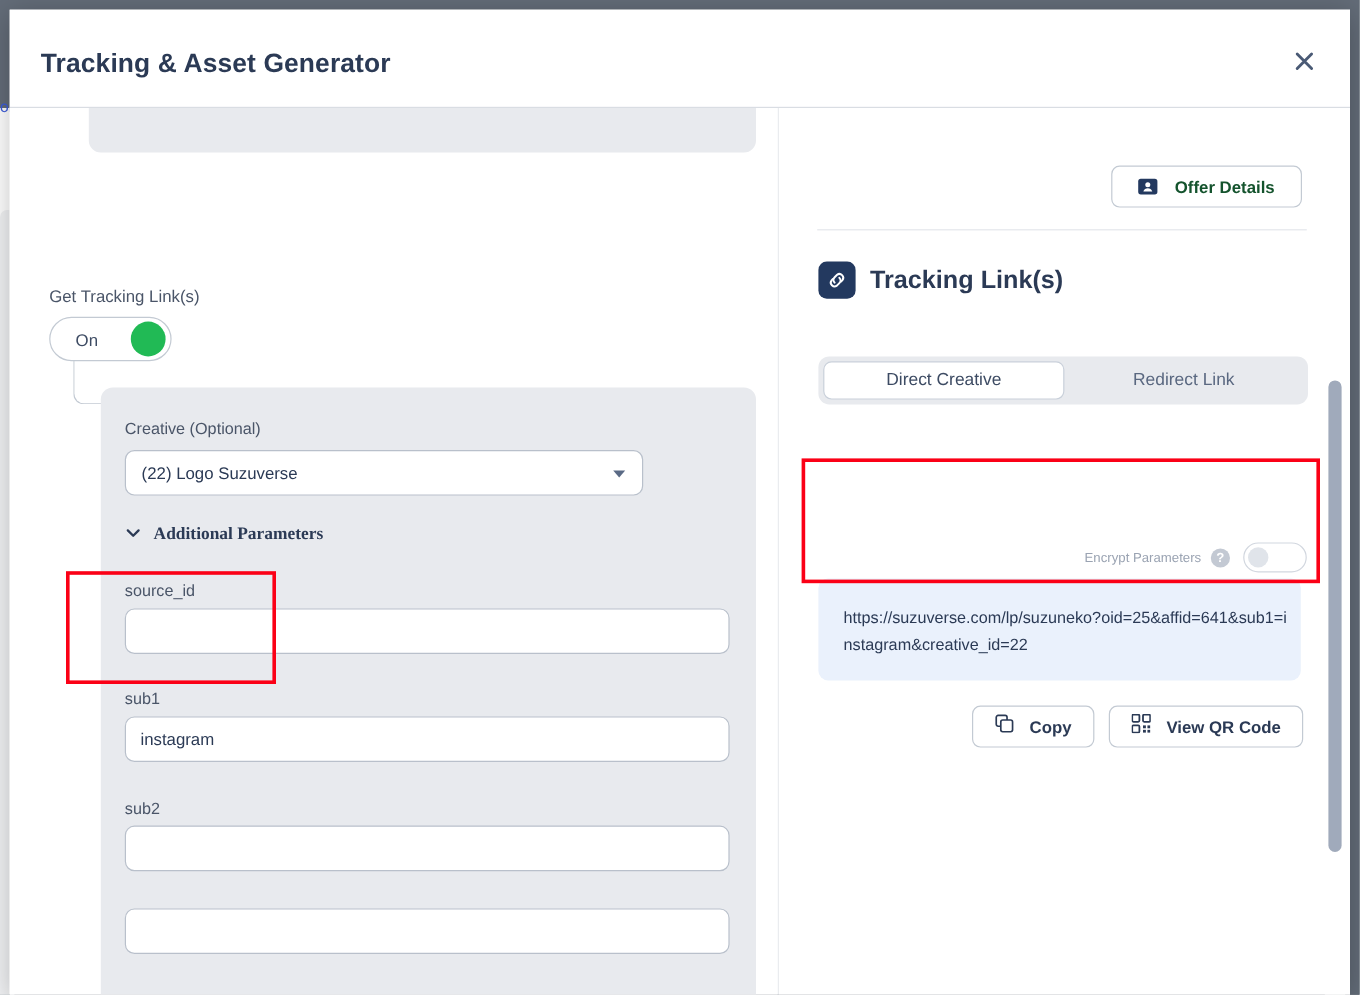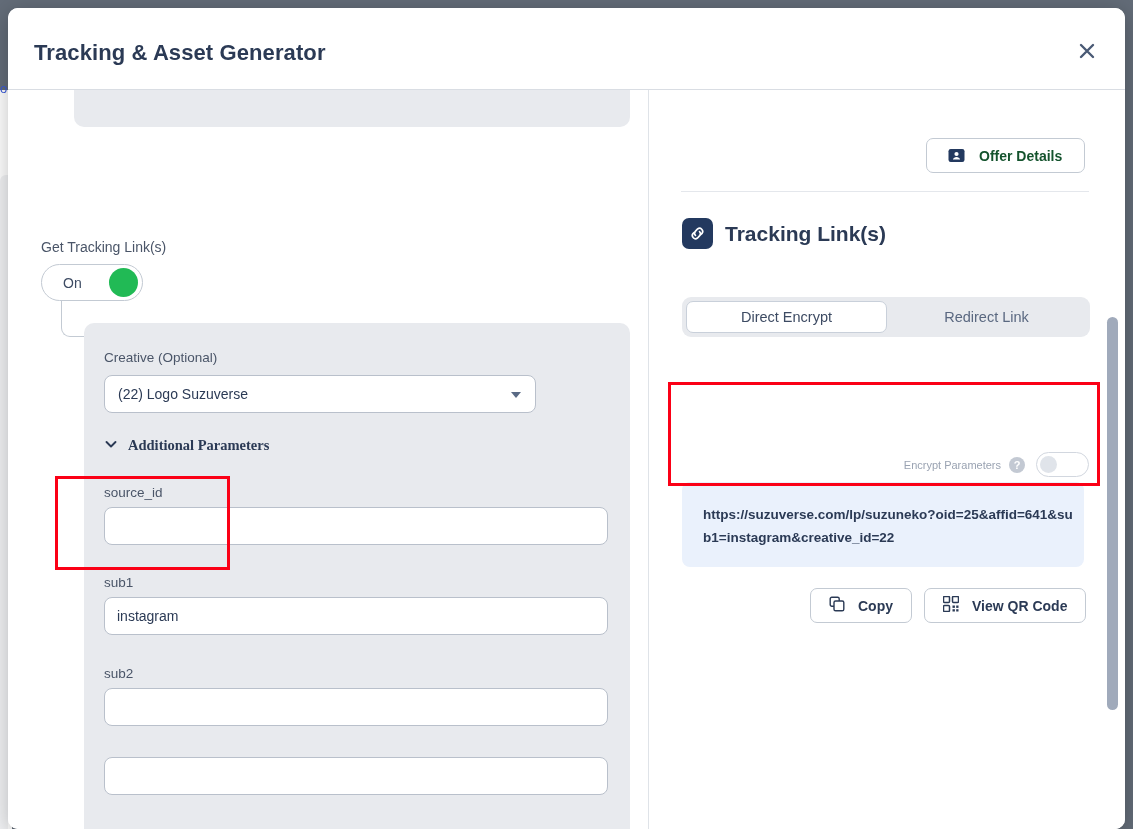--- a/index.html
+++ b/index.html
@@ -48,21 +48,21 @@
   }
 
   
   #modal {
     position: absolute;
     left: 8px;
     top: 8px;
     width: 1117px;
     height: 821px;
     background: #ffffff;
-    border-radius: 10px;
+    border-radius: 0;
     overflow: hidden;
     box-shadow: 0 4px 22px rgba(0,0,0,.25);
   }
 
   
   #modal-header {
     position: relative;
     height: 81px;
     border-bottom: 1px solid #d9dde3;
     background: #ffffff;
@@ -428,21 +428,21 @@
     background: #eaf1fc;
     border-radius: 8px;
     box-sizing: border-box;
   }
   #link-text {
     position: absolute;
     left: 21px;
     top: 21px;
     width: 372px;
     font-size: 13.5px;
-    font-weight: bold;
+    font-weight: normal;
     line-height: 23px;
     color: #2b3a55;
     word-break: break-all;
   }
 
   #link-actions {
     position: absolute;
     left: 161px;
     top: 498px;
     display: flex;
@@ -583,21 +583,21 @@
         <span id="tracking-icon">
           <svg width="19" height="19" viewBox="0 0 24 24" aria-hidden="true">
             <path d="M9.5 14.5a4 4 0 0 1 0-5.6l2.6-2.6a4 4 0 0 1 5.6 5.6l-1.4 1.4" fill="none" stroke="#ffffff" stroke-width="2.1" stroke-linecap="round"></path>
             <path d="M14.5 9.5a4 4 0 0 1 0 5.6l-2.6 2.6a4 4 0 0 1-5.6-5.6l1.4-1.4" fill="none" stroke="#ffffff" stroke-width="2.1" stroke-linecap="round"></path>
           </svg>
         </span>
         <span id="tracking-heading-label">Tracking Link(s)</span>
       </div>
 
       <div id="tabs">
-        <div class="tab active">Direct Encrypt</div>
+        <div class="tab active">Direct Creative</div>
         <div class="tab">Redirect Link</div>
       </div>
 
       <div id="encrypt-row">
         <span id="encrypt-label">Encrypt Parameters</span>
         <span id="encrypt-help">?</span>
         <span id="encrypt-toggle">
           <span id="encrypt-knob"></span>
         </span>
       </div>

